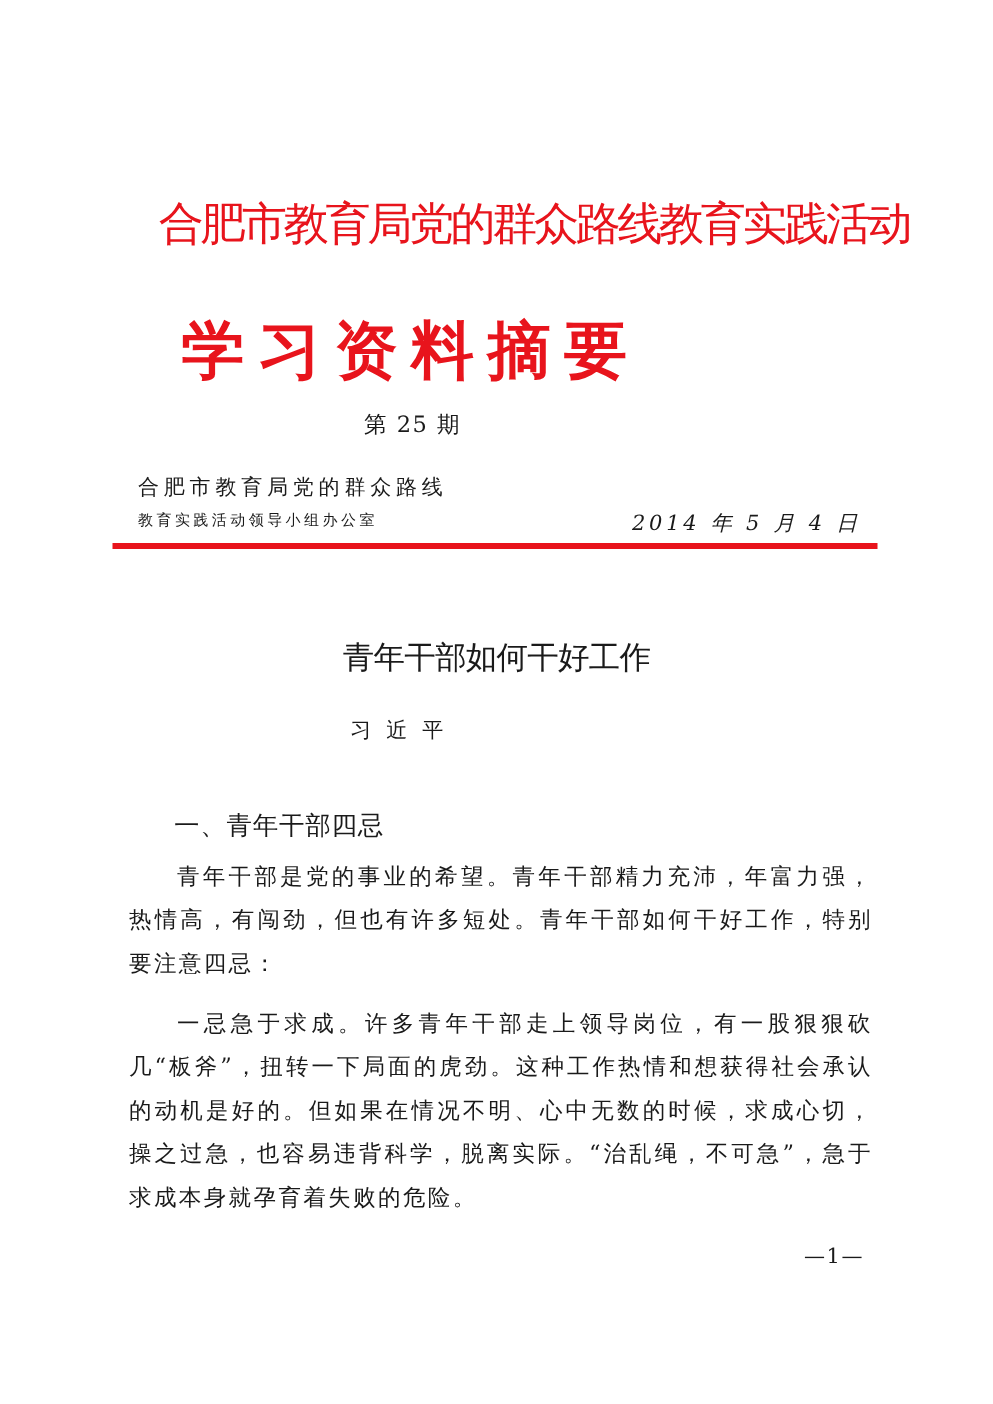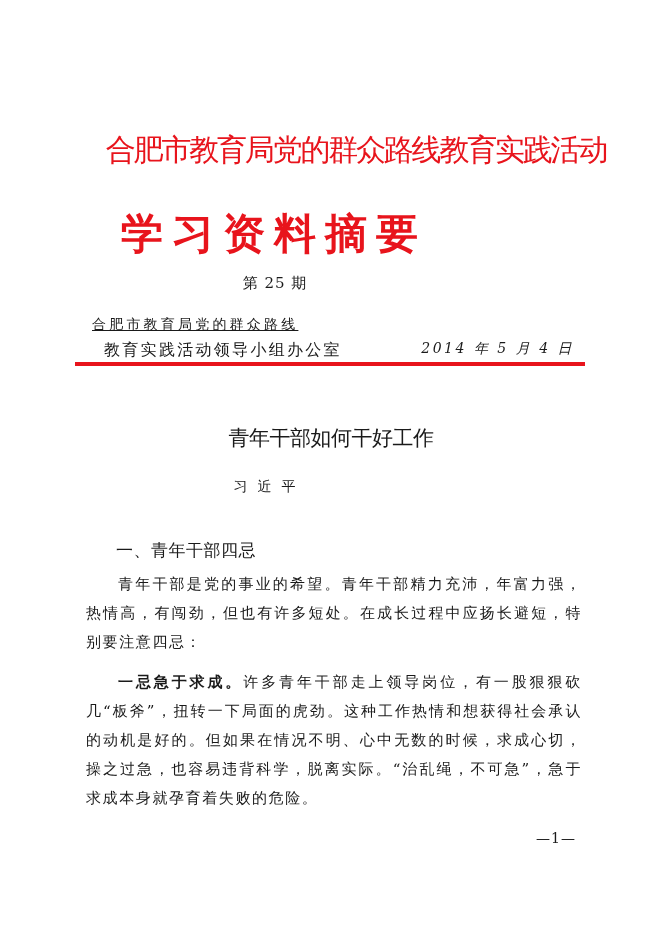--- a/index.html
+++ b/index.html
@@ -6,46 +6,46 @@
   body { width: 662px; height: 936px; position: relative; overflow: hidden;
          font-family: "DejaVu Serif", "Liberation Serif", serif; color: #1a1a1a; }
   .abs { position: absolute; }
   .red-title { left: 0; width: 662px; top: 128px; text-align: center;
     font-family: "DejaVu Sans", "Liberation Sans", sans-serif;
     font-size: 30px; color: #e8141c; letter-spacing: -2.2px; line-height: 44px; padding-left: 25px; }
   .big-title { left: 0; width: 548px; top: 204px; text-align: center;
     font-family: "DejaVu Serif", "Liberation Serif", serif; font-weight: bold;
     font-size: 42px; color: #e8141c; letter-spacing: 9px; line-height: 60px; }
   .issue { left: 0; width: 550px; top: 274px; text-align: center; font-size: 15px; letter-spacing: 1px; }
-  .org1 { left: 92px; top: 316px; font-size: 14px; letter-spacing: 3.2px; text-decoration: underline; }
-  .org2 { left: 104px; top: 340px; font-size: 16px; letter-spacing: 2.3px; }
+  .org1 { left: 92px; top: 316px; font-size: 14px; letter-spacing: 3.2px; }
+  .org2 { left: 92px; top: 340px; font-size: 10px; letter-spacing: 2.3px; }
   .date { right: 88px; top: 340px; font-size: 14px; letter-spacing: 2.5px; font-style: italic; }
   .rule { left: 75px; top: 362px; width: 510px; height: 4px; background: #e8141c; }
   .art-title { left: 0; width: 662px; top: 424px; text-align: center;
     font-family: "DejaVu Sans", "Liberation Sans", sans-serif; font-size: 21px; letter-spacing: -0.5px; }
   .author { left: 0; width: 539px; top: 478px; text-align: center; font-size: 14px; letter-spacing: 10px; }
   .section { left: 116px; top: 539px; font-family: "DejaVu Sans", "Liberation Sans", sans-serif; font-size: 17px; letter-spacing: 0.5px; }
   .para { left: 86px; width: 496px; font-size: 15px; line-height: 29px; letter-spacing: 1.6px;
           text-align: justify; text-align-last: left; }
   .p1 { top: 570px; text-indent: 32px; }
   .p2 { top: 668px; text-indent: 32px; }
-  .bold { font-weight: bold; }
+  .bold { font-weight: normal; }
   .pagenum { right: 86px; top: 830px; font-size: 14px; letter-spacing: 1px; }
 </style>
 </head>
 <body>
 
 <div class="abs red-title">合肥市教育局党的群众路线教育实践活动</div>
 <div class="abs big-title">学习资料摘要</div>
 <div class="abs issue">第 25 期</div>
 <div class="abs org1">合肥市教育局党的群众路线</div>
 <div class="abs org2">教育实践活动领导小组办公室</div>
 <div class="abs date">2014 年 5 月 4 日</div>
 <div class="abs rule"></div>
 
 <div class="abs art-title">青年干部如何干好工作</div>
 <div class="abs author">习近平</div>
 <div class="abs section">一、青年干部四忌</div>
 
-<div class="abs para p1">青年干部是党的事业的希望。青年干部精力充沛，年富力强，热情高，有闯劲，但也有许多短处。在成长过程中应扬长避短，特别要注意四忌：</div>
+<div class="abs para p1">青年干部是党的事业的希望。青年干部精力充沛，年富力强，热情高，有闯劲，但也有许多短处。青年干部如何干好工作，特别要注意四忌：</div>
 <div class="abs para p2"><span class="bold">一忌急于求成。</span><span>许多青年干部走上领导岗位，有一股狠狠砍几“板斧”，扭转一下局面的虎劲。这种工作热情和想获得社会承认的动机是好的。但如果在情况不明、心中无数的时候，求成心切，操之过急，也容易违背科学，脱离实际。“治乱绳，不可急”，急于求成本身就孕育着失败的危险。</span></div>
 
 <div class="abs pagenum">—1—</div>
 
 </body></html>

